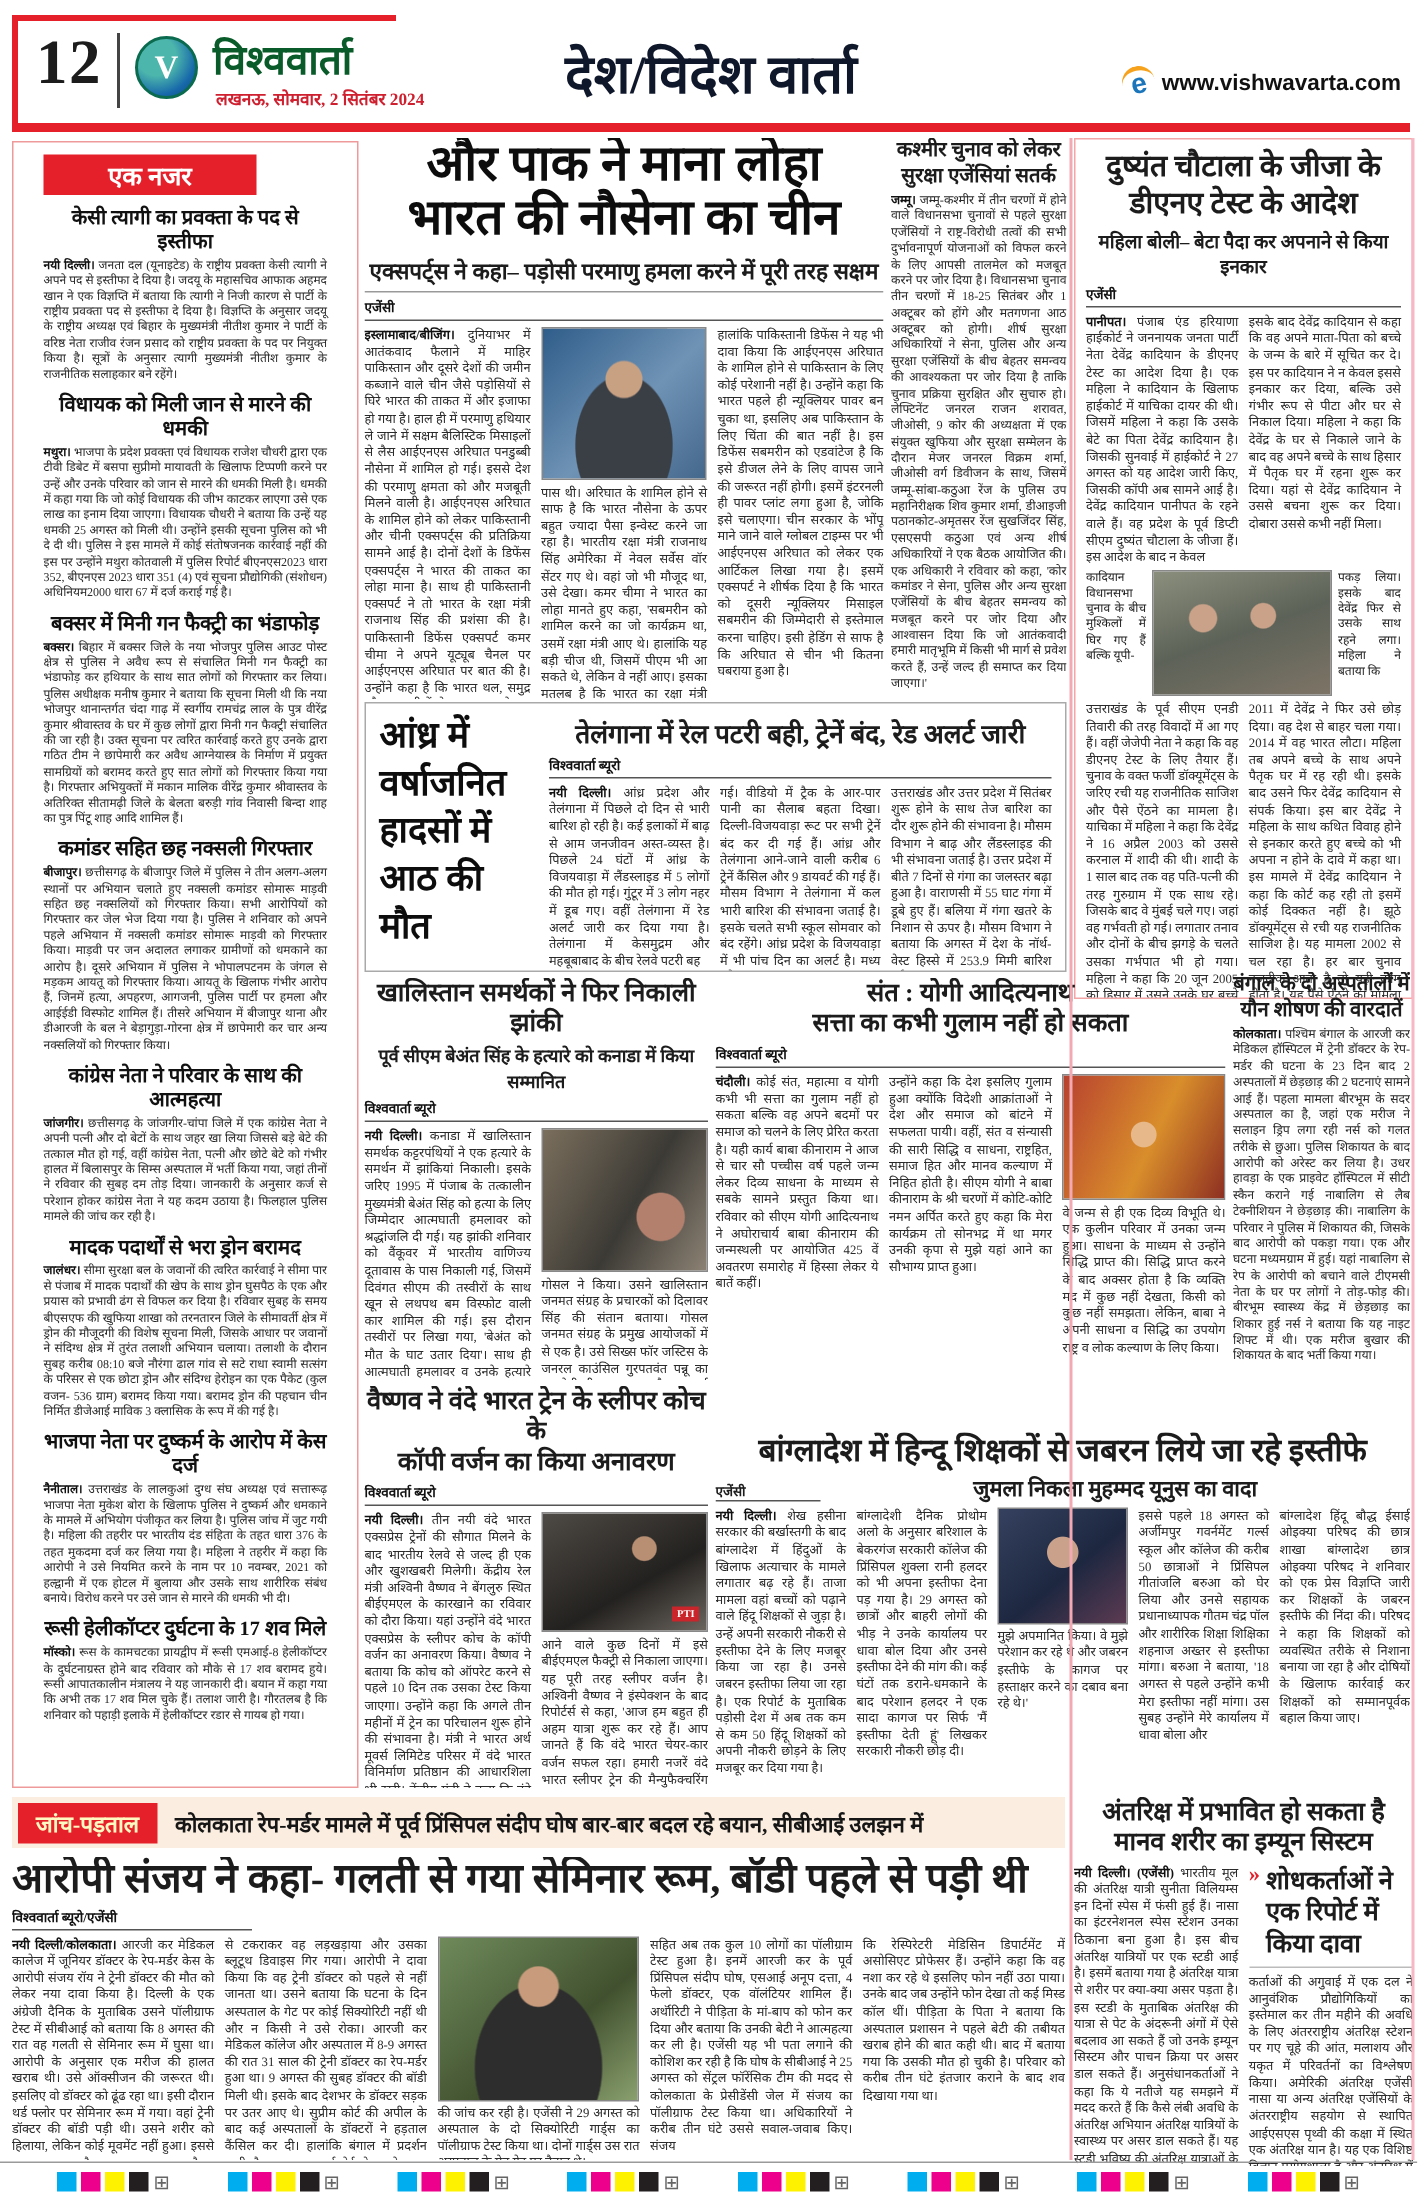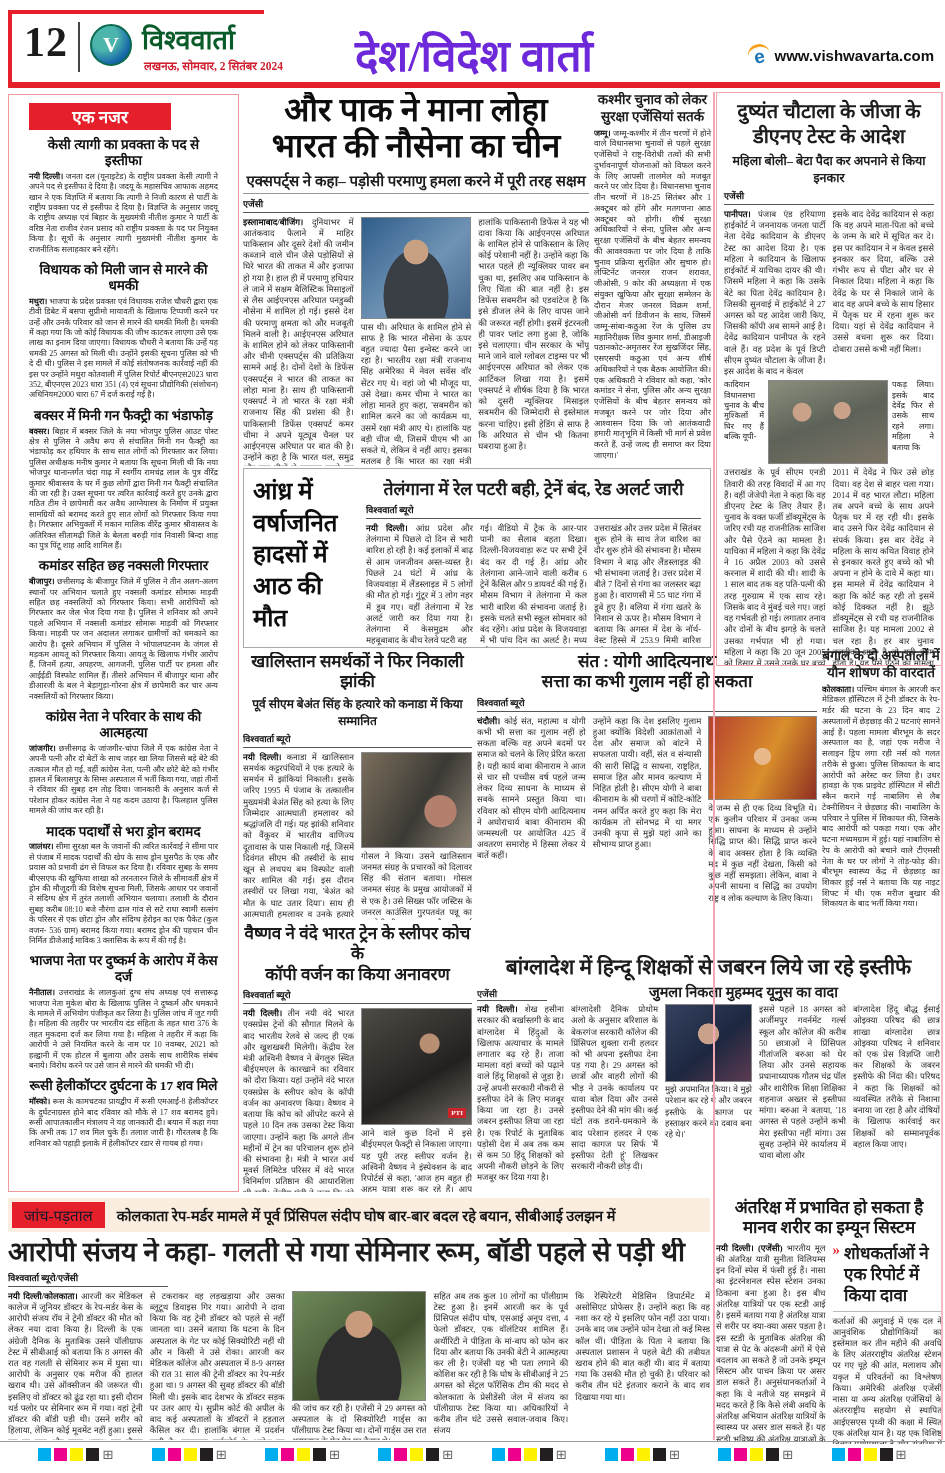--- a/index.html
+++ b/index.html
@@ -13,21 +13,21 @@
   .hdr-top-bar   { position:absolute; left:0; top:0; width:256px; height:4px; background:#e6202b; }
   .hdr-bot-bar   { position:absolute; left:8px; top:82px; width:932px; height:6px; background:#e6202b; }
   .pagenum { position:absolute; left:16px; top:8px; font-size:42px; font-weight:900; letter-spacing:1px; }
   .hdr-div { position:absolute; left:70px; top:12px; width:2px; height:50px; background:#444; }
   .logo { position:absolute; left:82px; top:14px; width:42px; height:42px; border-radius:50%;
           background:radial-gradient(circle at 32% 30%, #4db6ac 0 35%, #1769aa 70%, #0d4a7a 100%);
           display:flex; align-items:center; justify-content:center; color:#fff; font-weight:900; font-size:22px;
           border:2px solid #0b6b4f; }
   .paper-name { position:absolute; left:134px; top:10px; font-size:27px; font-weight:900; color:#0a5b2a; }
   .paper-date { position:absolute; left:136px; top:48px; font-size:11.5px; font-weight:700; color:#cf2030; }
-  .section-title { position:absolute; left:0; right:0; top:14px; text-align:center; font-size:44px; font-weight:900; color:#6d28d9; }
+  .section-title { position:absolute; left:0; right:0; top:14px; text-align:center; font-size:36px; font-weight:900; color:#0f172a; }
   .site { position:absolute; right:6px; top:34px; display:flex; align-items:center; gap:4px; }
   .e-icon { width:22px; height:22px; border-radius:50%; background:#fff; color:#1b75bb; font-weight:900;
             font-size:19px; line-height:20px; text-align:center; border-top:3px solid #f6a21d;
             transform:rotate(-12deg); font-family:"Liberation Sans",sans-serif; }
   .site-url { font-size:15px; font-weight:800; color:#111; font-family:"Liberation Sans",sans-serif; }
 
   
   .abs { position:absolute; overflow:hidden; }
   .body-txt { font-size:8.5px; line-height:1.32; color:#2a2a2a; text-align:justify; }
   .dl { font-weight:800; color:#111; }
@@ -86,38 +86,38 @@
   .yogi { left:477px; top:652px; width:340px; height:268px; }
   .yogi-photo { height:84px; margin-bottom:3px;
       background:radial-gradient(circle at 50% 48%, #e7b98a 0 12%, transparent 13%),
                  linear-gradient(115deg,#b7412f,#d98e2b 55%,#8e2f22); }
 
   
   .beng { left:822px; top:648px; width:118px; height:306px; }
 
   
   .vai { left:243px; top:924px; width:229px; height:268px; }
-  .vai-photo { height:117px; margin-bottom:3px; position:relative;
+  .vai-photo { height:80px; margin-bottom:3px; position:relative;
       background:radial-gradient(circle at 62% 30%, #b98f74 0 9%, transparent 10%),
                  linear-gradient(150deg,#4e4a45,#23211f 60%,#6b655e); }
   .pti { position:absolute; right:5px; bottom:6px; background:#c9252b; color:#fff; font-size:7px; font-weight:800; padding:1px 3px; }
 
   
   .bang { left:477px; top:955px; width:463px; height:237px; }
   .bang-h { font-size:21px; font-weight:900; text-align:center; line-height:1.15; }
   .bang-row { display:flex; align-items:baseline; margin:2px 0 3px; }
   .bang-by { flex:0 0 70px; font-size:9px; font-weight:800; border-bottom:1px solid #555; }
   .bang-sub { flex:1; text-align:center; font-size:14.5px; font-weight:800; }
   .bang-photo { height:78px; margin-bottom:2px;
       background:radial-gradient(circle at 50% 38%, #caa28b 0 16%, transparent 17%),
                  linear-gradient(140deg,#35415f,#1d2740 55%,#5c3b52); }
 
   
   .probe { left:8px; top:1198px; width:702px; height:34px; background:#fbeee0; display:flex; align-items:center; padding:0 4px; }
-  .probe-tag { background:#e6202b; color:#0f172a; font-size:15px; font-weight:400; padding:3px 12px; }
+  .probe-tag { background:#e6202b; color:#fef9c3; font-size:15px; font-weight:700; padding:3px 12px; }
   .probe-head { font-size:14.5px; font-weight:800; margin-left:12px; color:#161616; }
   .sanjay { left:8px; top:1238px; width:702px; height:202px; }
   .sanjay-h { font-size:27px; font-weight:900; line-height:1.1; margin-bottom:3px; }
   .sanjay-photo { height:110px; margin-bottom:2px;
       background:radial-gradient(circle at 50% 30%, #c79b7c 0 13%, transparent 14%),
                  radial-gradient(ellipse at 50% 80%, #2d2d2d 0 45%, transparent 46%),
                  linear-gradient(140deg,#6f8a5b,#41512f 60%,#8aa06e); }
 
   
   .space { left:716px; top:1198px; width:226px; height:246px; }

